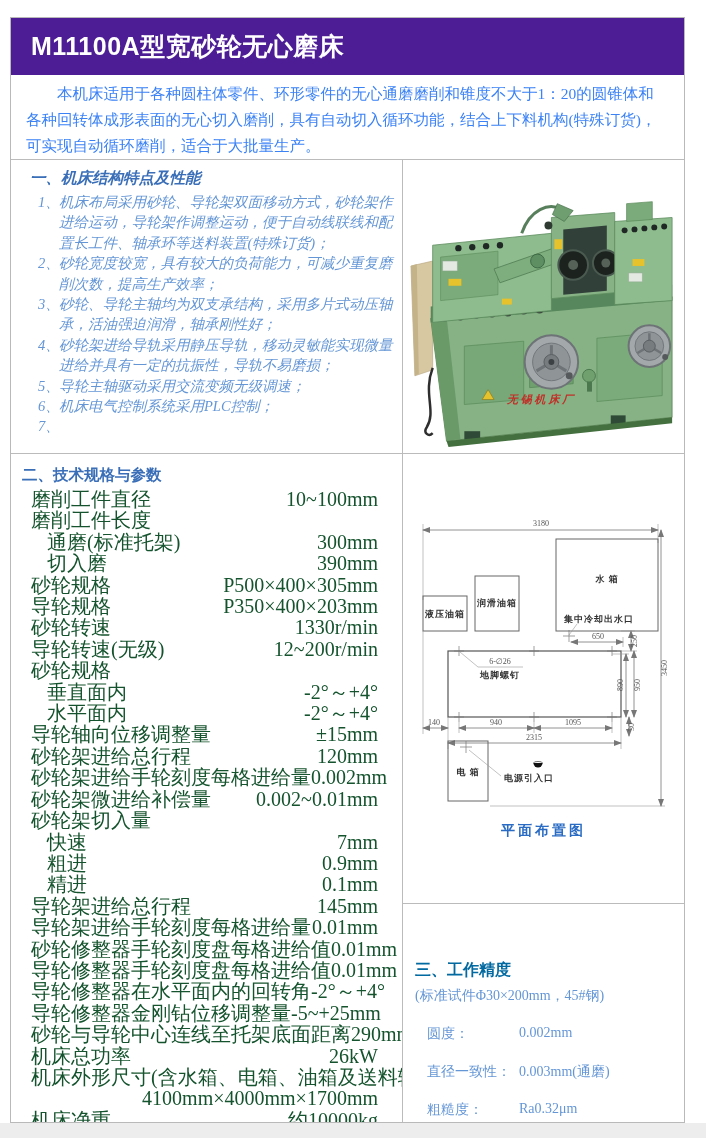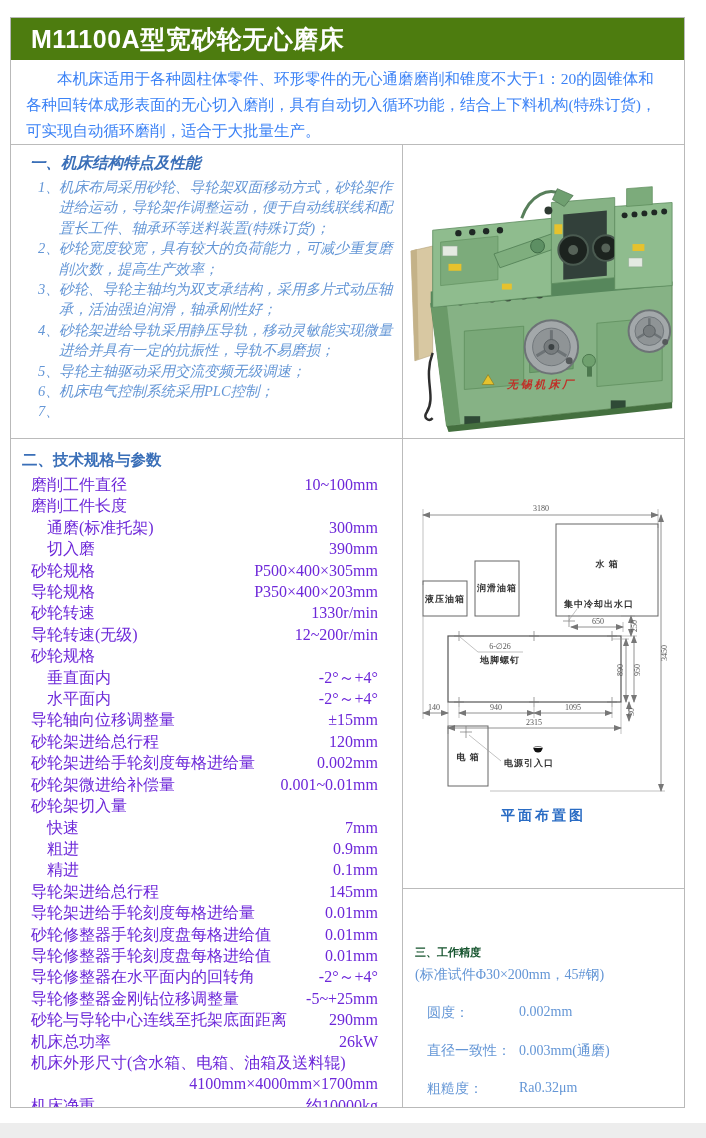--- a/index.html
+++ b/index.html
@@ -1,44 +1,44 @@
 <!DOCTYPE html>
 <html><head>
 <meta charset="utf-8">
 <style>
   html,body{margin:0;padding:0;width:706px;height:1138px;background:#fff;overflow:hidden;
     font-family:"Liberation Serif","DejaVu Serif",serif;}
   .bottom-strip{position:absolute;left:0;top:1123px;width:706px;height:15px;background:#ededed;}
   .container{position:absolute;left:10px;top:17px;width:673px;border:1px solid #b9b9b9;background:#fff;}
-  .header{height:42px;background:#4d7c0f;display:flex;align-items:center;
+  .header{height:57px;background:#4c1d95;display:flex;align-items:center;
     font-family:"Liberation Sans","DejaVu Sans",sans-serif;}
   .header span{color:#ffffff;font-size:25px;font-weight:bold;padding-left:20px;letter-spacing:0.5px;}
   .intro{height:85px;box-sizing:border-box;border-bottom:1px solid #bbb;overflow:hidden;
     padding:6px 15px 0 15px;color:#3b82f6;font-size:15.5px;line-height:26px;text-indent:2em;}
   .row{display:flex;}
   .row1{height:293px;border-bottom:1px solid #bbb;font-style:italic;}
   .row2{height:668px;}
   .feat-cell{width:392px;box-sizing:border-box;border-right:1px solid #bbb;padding:5px 8px 0 8px;overflow:hidden;}
   .sec-heading{color:#3a6fb8;font-weight:bold;font-size:15.5px;padding:3px 0 3px 11px;}
   .feat-list{margin-left:19px;color:#6496d6;font-size:14.5px;line-height:20.4px;}
   .feat-item{position:relative;padding-left:21px;}
   .feat-item .num{position:absolute;left:0;top:0;}
   .photo-cell{flex:1;display:flex;justify-content:flex-start;align-items:flex-start;overflow:hidden;}
   .photo-svg{margin-top:10px;}
   .specs-cell{width:392px;box-sizing:border-box;border-right:1px solid #bbb;padding:8px 0 0 0;overflow:hidden;}
-  .srow{display:flex;justify-content:space-between;color:#6d28d9;font-size:16px;line-height:21.4px;white-space:nowrap;}
+  .srow{display:flex;justify-content:space-between;color:#14532d;font-size:20px;line-height:21.4px;white-space:nowrap;}
   .srow .lab{padding-left:20px;}
   .srow.ind .lab{padding-left:36px;}
   .srow .val{padding-right:24px;text-align:right;}
   .right-col{flex:1;display:flex;flex-direction:column;}
   .diagram-cell{height:450px;box-sizing:border-box;border-bottom:1px solid #bbb;position:relative;overflow:hidden;}
   .diagram-caption{position:absolute;left:0;top:368px;width:100%;text-align:center;
     color:#2a6cc4;font-weight:bold;font-size:14px;letter-spacing:3px;}
   .precision-cell{flex:1;padding:56px 0 0 12px;overflow:hidden;}
-  .prec-heading{color:#14532d;font-weight:bold;font-size:11px;}
+  .prec-heading{color:#0369a1;font-weight:bold;font-size:16px;}
   .prec-sub{color:#6496d6;font-size:14px;margin-top:6px;}
   .prec-row{display:flex;color:#6496d6;font-size:14px;margin-top:20px;padding-left:12px;}
   .prec-row .plab{width:92px;}
   
   .dim{stroke:#777;stroke-width:0.8;}
   .ext{stroke:#999;stroke-width:0.6;}
   .box{fill:none;stroke:#666;stroke-width:1;}
   .dimtxt{font:8px "Liberation Serif",serif;fill:#555;}
   .boxtxt{font:bold 9px "Liberation Serif",serif;fill:#333;letter-spacing:1px;}
   .cross{stroke:#777;stroke-width:0.7;}
@@ -203,21 +203,21 @@
       <div class="srow">
           <span class="lab">砂轮架进给总行程</span>
           <span class="val">120mm</span>
         </div>
       <div class="srow">
           <span class="lab">砂轮架进给手轮刻度每格进给量</span>
           <span class="val">0.002mm</span>
         </div>
       <div class="srow">
           <span class="lab">砂轮架微进给补偿量</span>
-          <span class="val">0.001~0.01mm</span>
+          <span class="val">0.002~0.01mm</span>
         </div>
       <div class="srow">
           <span class="lab">砂轮架切入量</span>
           <span class="val"></span>
         </div>
       <div class="srow ind">
           <span class="lab">快速</span>
           <span class="val">7mm</span>
         </div>
       <div class="srow ind">

